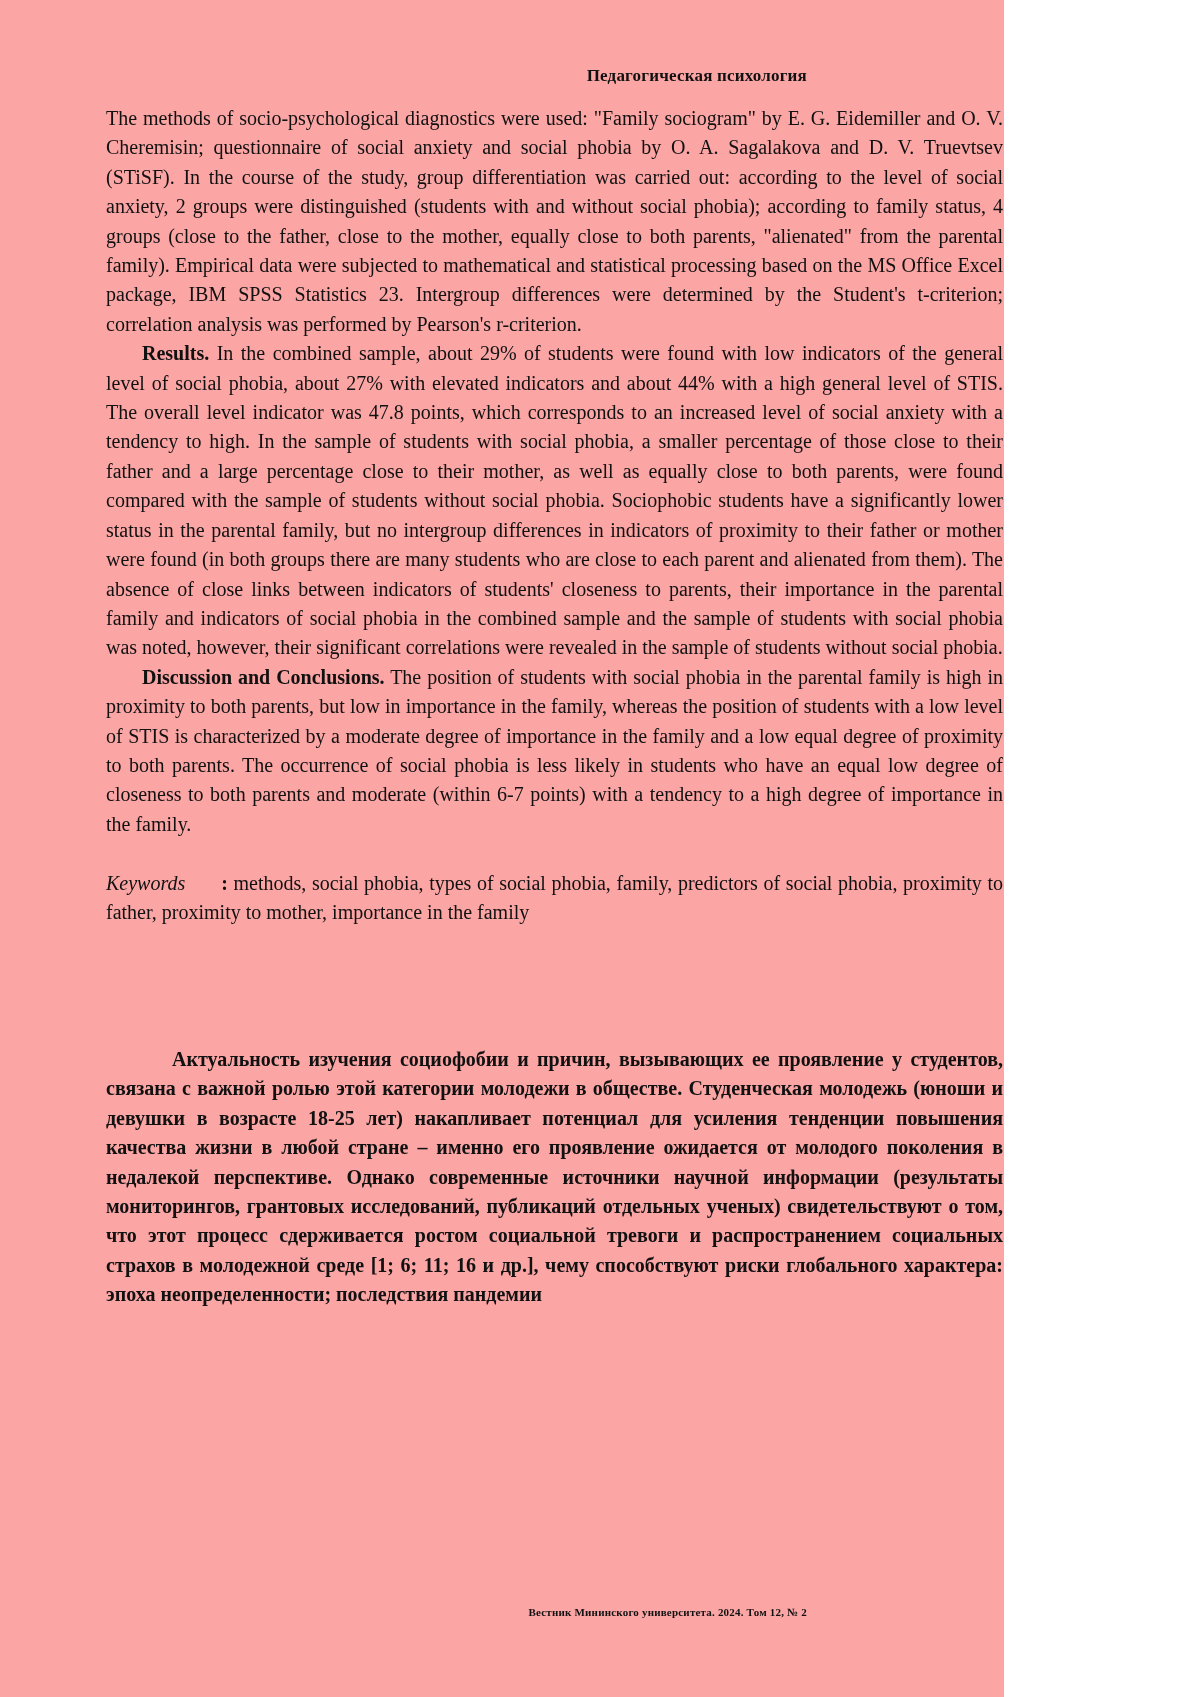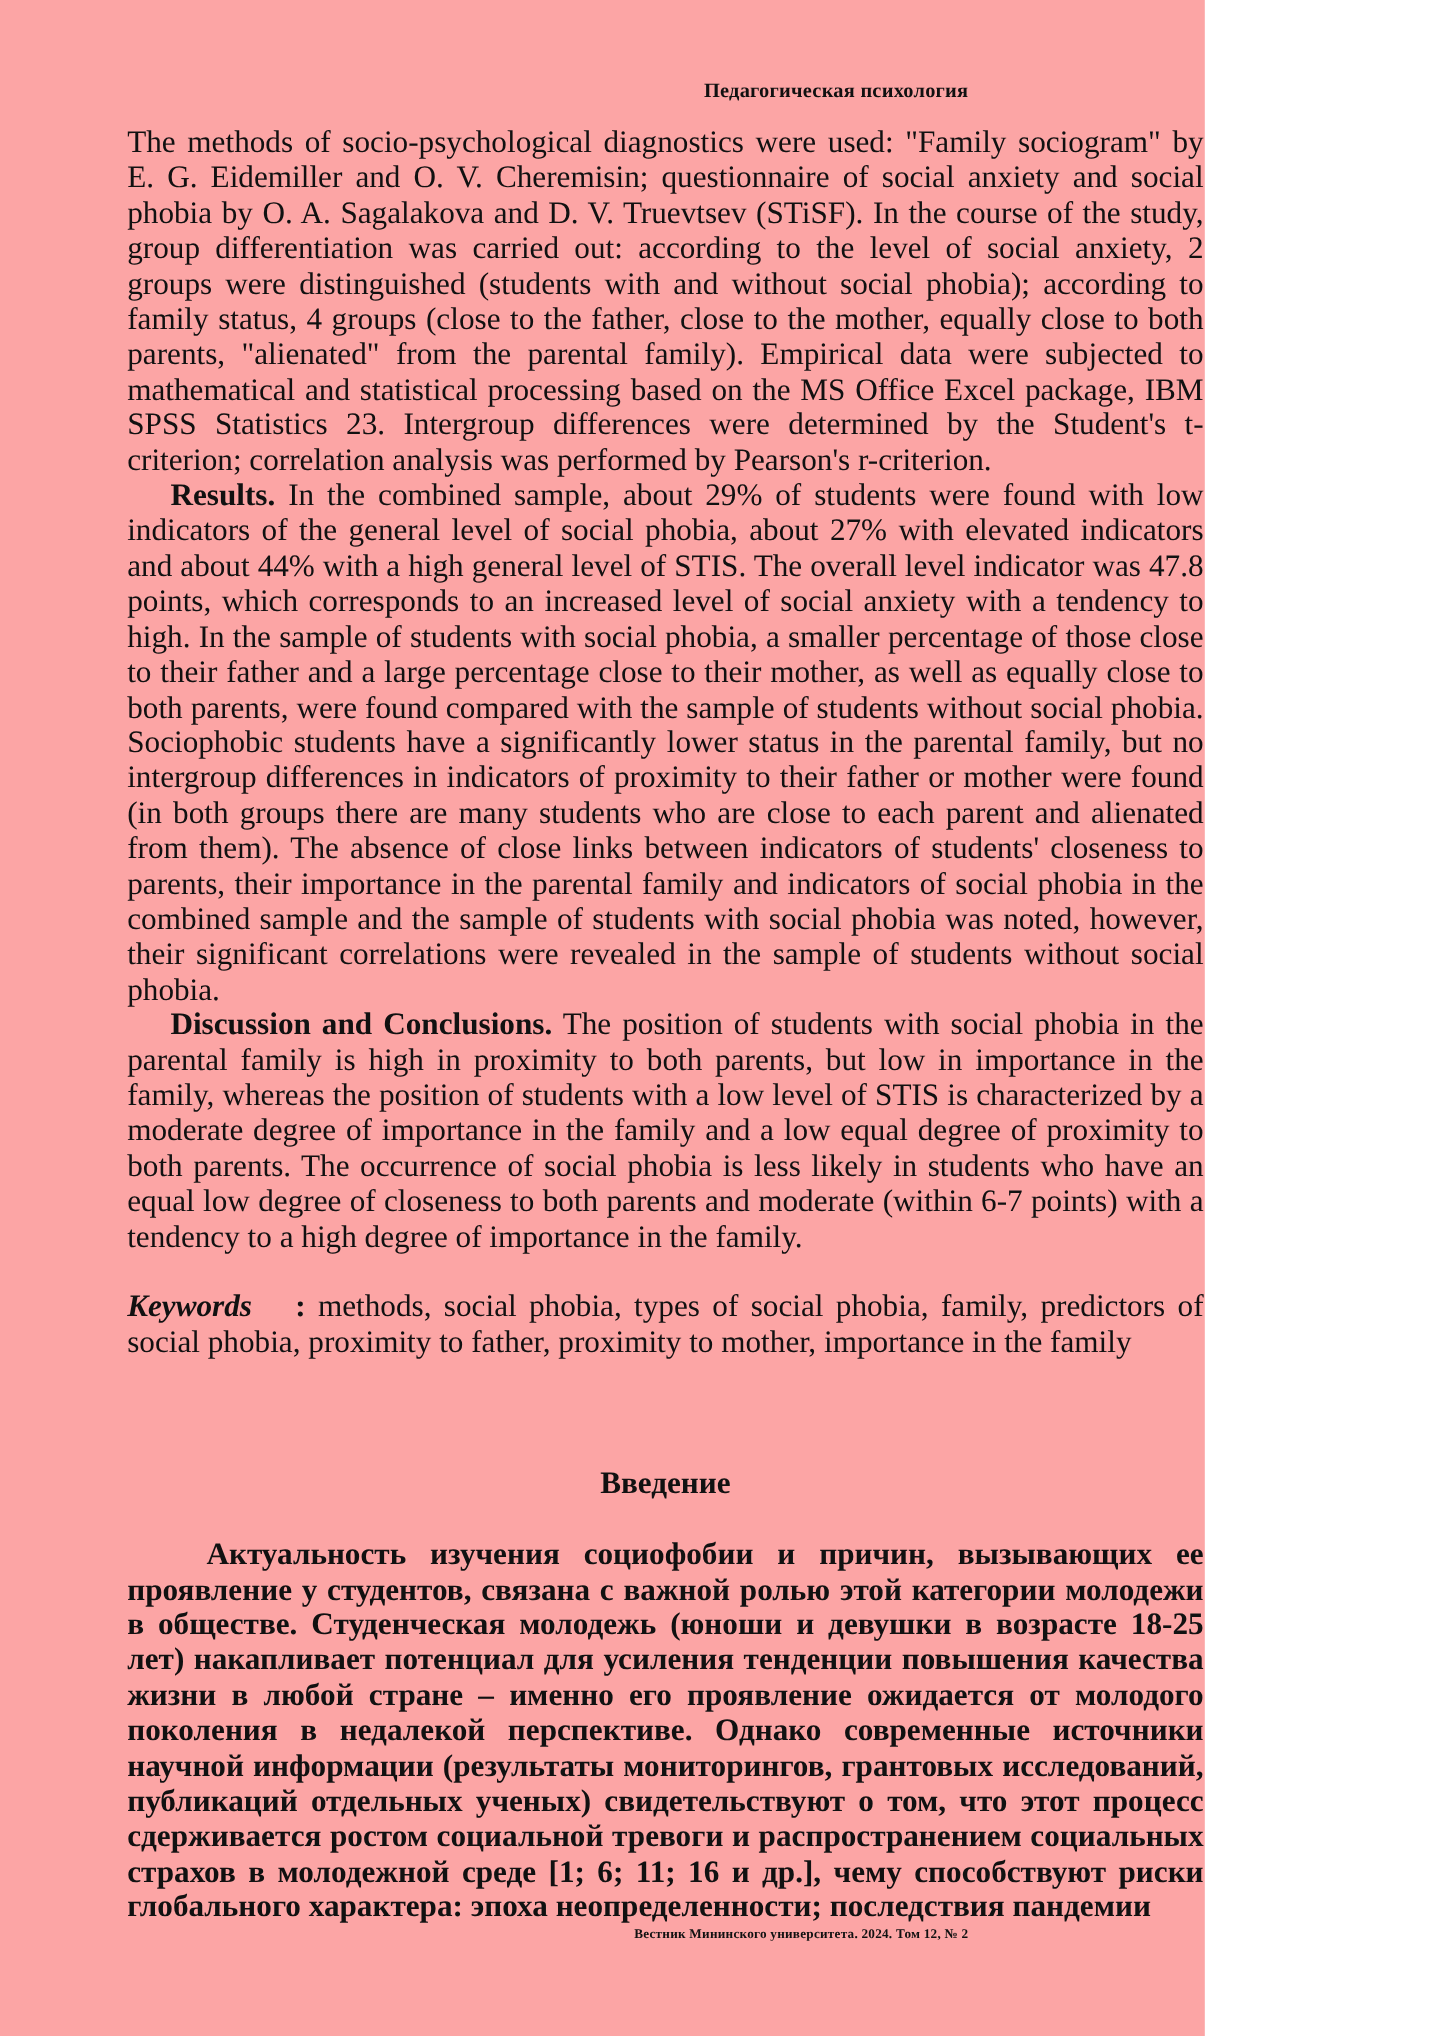--- a/index.html
+++ b/index.html
@@ -8,28 +8,28 @@
       position: absolute; left: 0; top: 0; width: 1004px; height: 1697px;
       background: #fca5a5; color: #111111;
       font-family: "Liberation Serif", "DejaVu Serif", serif;
     }
     .running-head {
       position: absolute; right: 197px; top: 66px;
       font-size: 17px; font-weight: bold; letter-spacing: 0.2px;
     }
     .body {
       position: absolute; left: 106px; top: 104px; width: 897px;
-      font-size: 26px; line-height: 29.4px; text-align: justify;
+      font-size: 20px; line-height: 29.4px; text-align: justify;
     }
     .body p { margin: 0; }
     .gap { height: 29.4px; }
     .gap2 { height: 58.8px; }
     .b { font-weight: bold; margin-left: 36px; }
     .i { }
-    .bi { font-weight: bold; font-style: italic; }
+    .bi { font-weight: normal; font-style: italic; }
     .section-title { text-align: center; font-weight: bold; margin: 0; }
     .indent { text-indent: 66px; font-weight: bold; }
     .running-foot {
       position: absolute; right: 197px; top: 1606px;
       font-size: 11px; font-weight: bold; letter-spacing: 0.2px;
     }
   </style>
 </head>
 <body>
 
@@ -47,21 +47,20 @@
 
     <div class="gap"></div>
 
     <p><span class="bi">Keywords</span><span class="b">:</span><span> methods, social phobia, types of social phobia, family, predictors of social phobia, proximity to father, proximity to mother, importance in the family</span></p>
 
     <div class="gap"></div>
 
 
     <div class="gap2"></div>
 
-    <p class="section-title">Введение</p>
 
     <div class="gap"></div>
 
     <p class="indent">Актуальность изучения социофобии и причин, вызывающих ее проявление у студентов, связана с важной ролью этой категории молодежи в обществе. Студенческая молодежь (юноши и девушки в возрасте 18-25 лет) накапливает потенциал для усиления тенденции повышения качества жизни в любой стране – именно его проявление ожидается от молодого поколения в недалекой перспективе. Однако современные источники научной информации (результаты мониторингов, грантовых исследований, публикаций отдельных ученых) свидетельствуют о том, что этот процесс сдерживается ростом социальной тревоги и распространением социальных страхов в молодежной среде [1; 6; 11; 16 и др.], чему способствуют риски глобального характера: эпоха неопределенности; последствия пандемии</p>
 
   </div>
 
   <div class="running-foot">Вестник Мининского университета. 2024. Том 12, № 2</div>
 
 </div>

